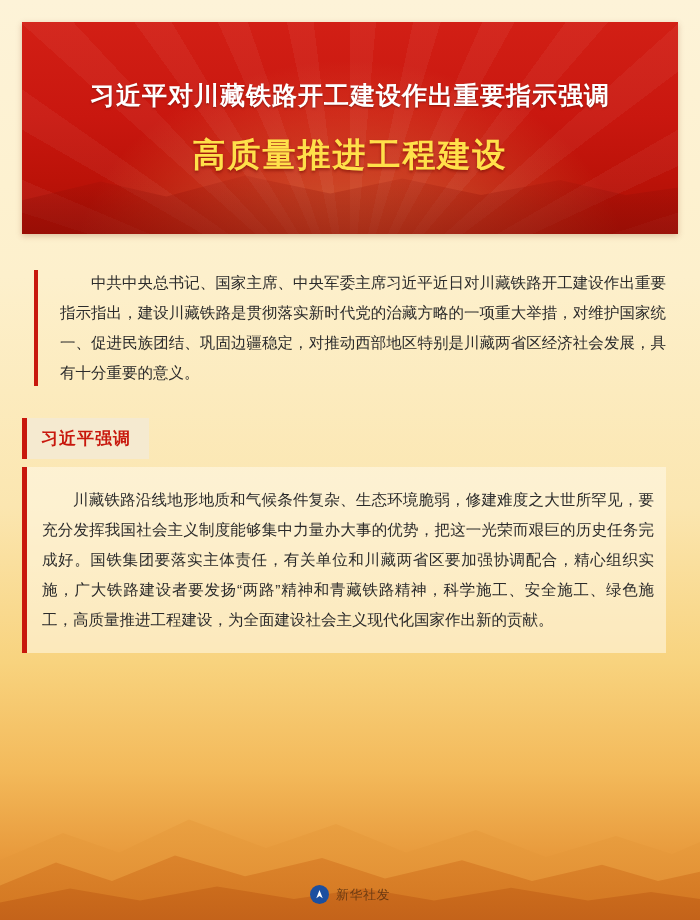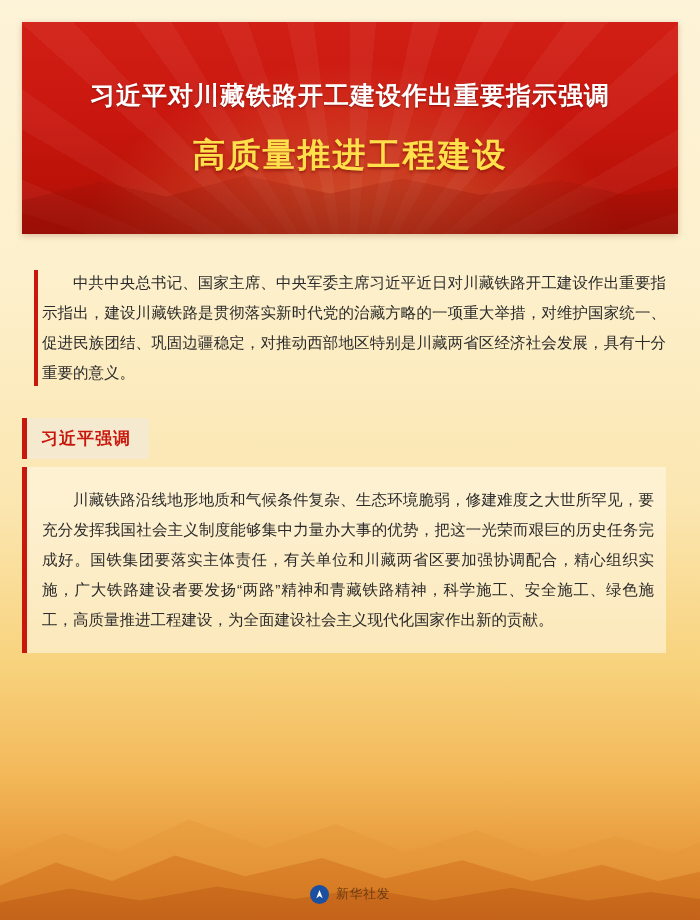--- a/index.html
+++ b/index.html
@@ -80,21 +80,21 @@
     text-shadow: 0 2px 3px rgba(110,10,0,.55);
     white-space: nowrap;
   }
   .title-2 { font-size: 28px; }
   .title-3 { font-size: 33px; }
 
   
   .lead-wrap {
     position: relative;
     margin: 34px 34px 0 34px;
-    padding-left: 8px;
+    padding-left: 26px;
   }
   .lead-bar {
     position: absolute; left: 0; top: 2px; bottom: 2px; width: 4px;
     background: #c8180d;
   }
   .body-text {
     color: #2b2b2b;
     font-size: 15.5px;
     line-height: 30px;
     text-align: justify;
@@ -122,21 +122,21 @@
     background: rgba(255,250,235,.55);
   }
   .quote-bar {
     position: absolute; left: 0; top: 0; bottom: 0; width: 5px;
     background: #c8180d;
   }
 
   
   .footer {
     position: absolute; left: 0; bottom: 16px; width: 100%;
-    display: flex; align-items: flex-start; justify-content: center; gap: 7px;
+    display: flex; align-items: center; justify-content: center; gap: 7px;
   }
   .footer-logo {
     width: 19px; height: 19px; border-radius: 50%;
     background: #1b4fa0;
     display: flex; align-items: center; justify-content: center;
     color: #fff; font-size: 11px; line-height: 1;
   }
   .footer-text {
     color: #6b3a12; font-size: 13px; letter-spacing: .5px;
   }

